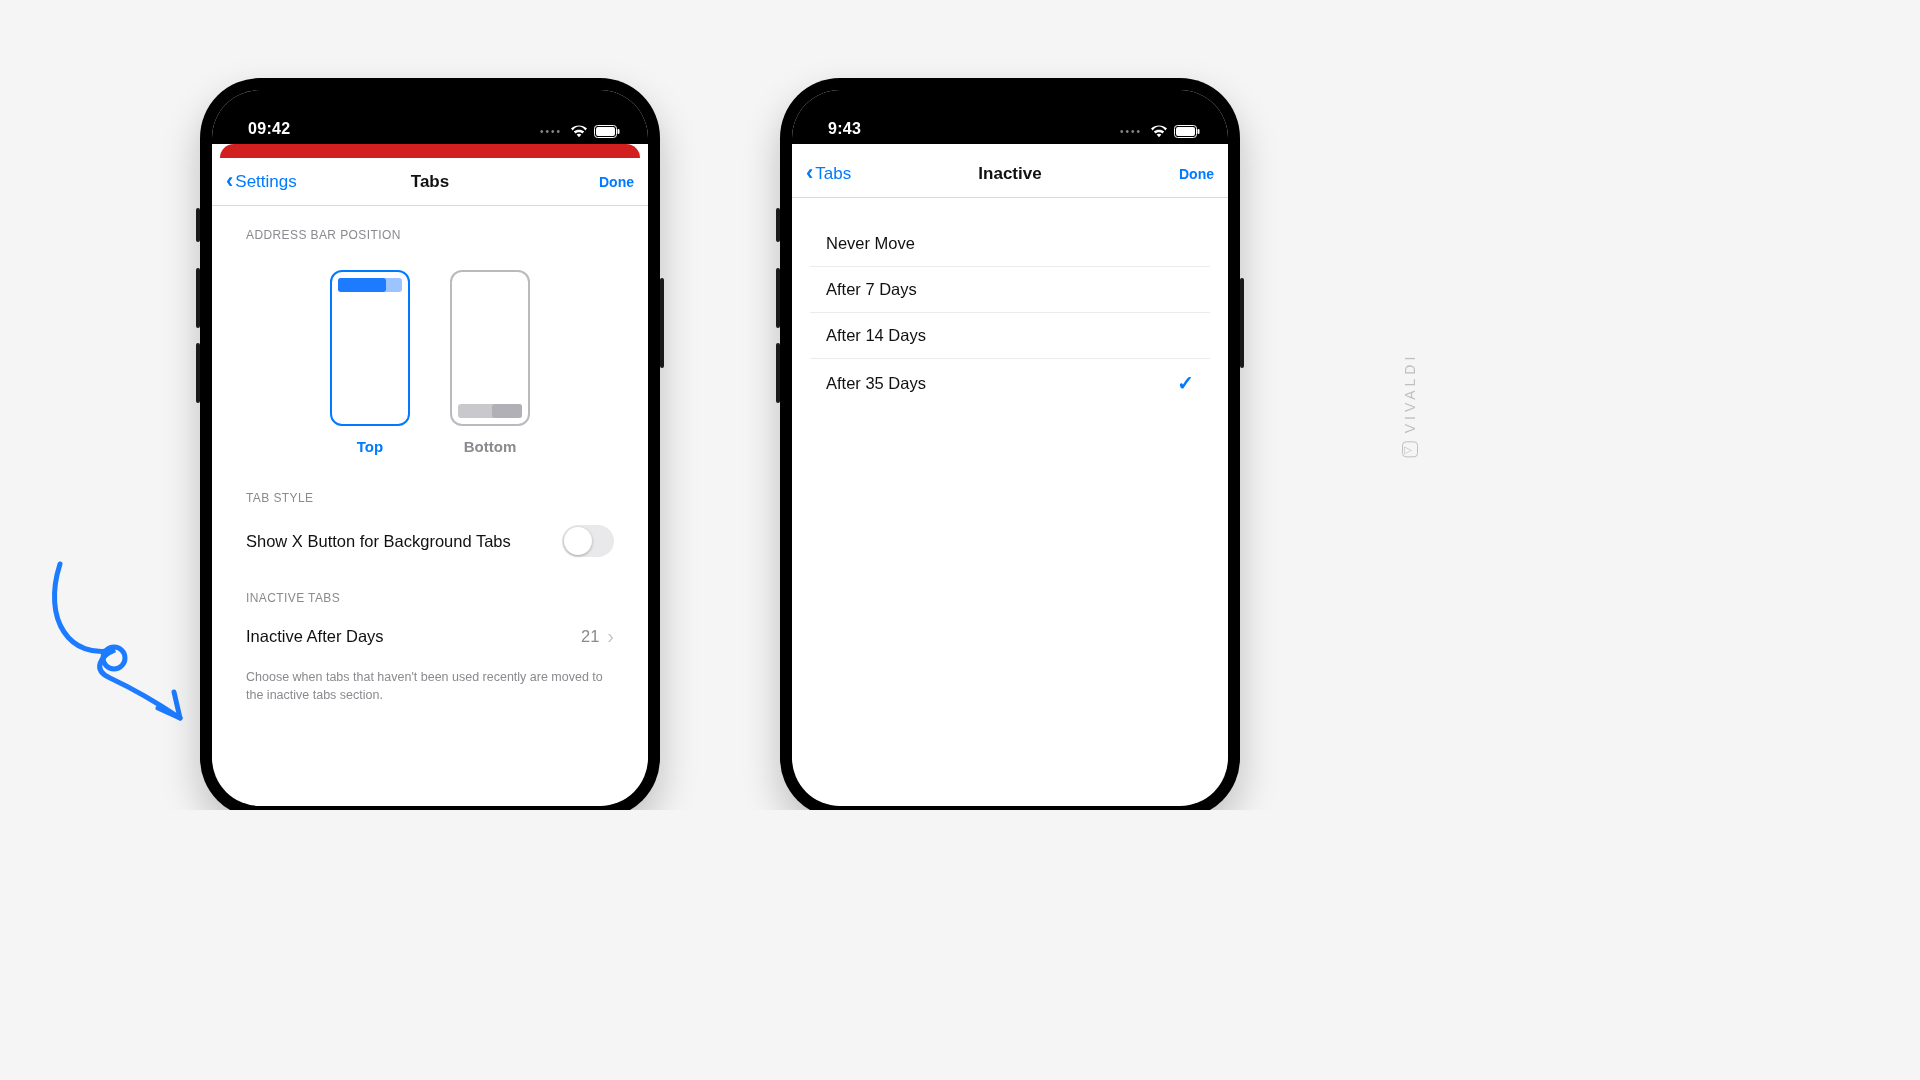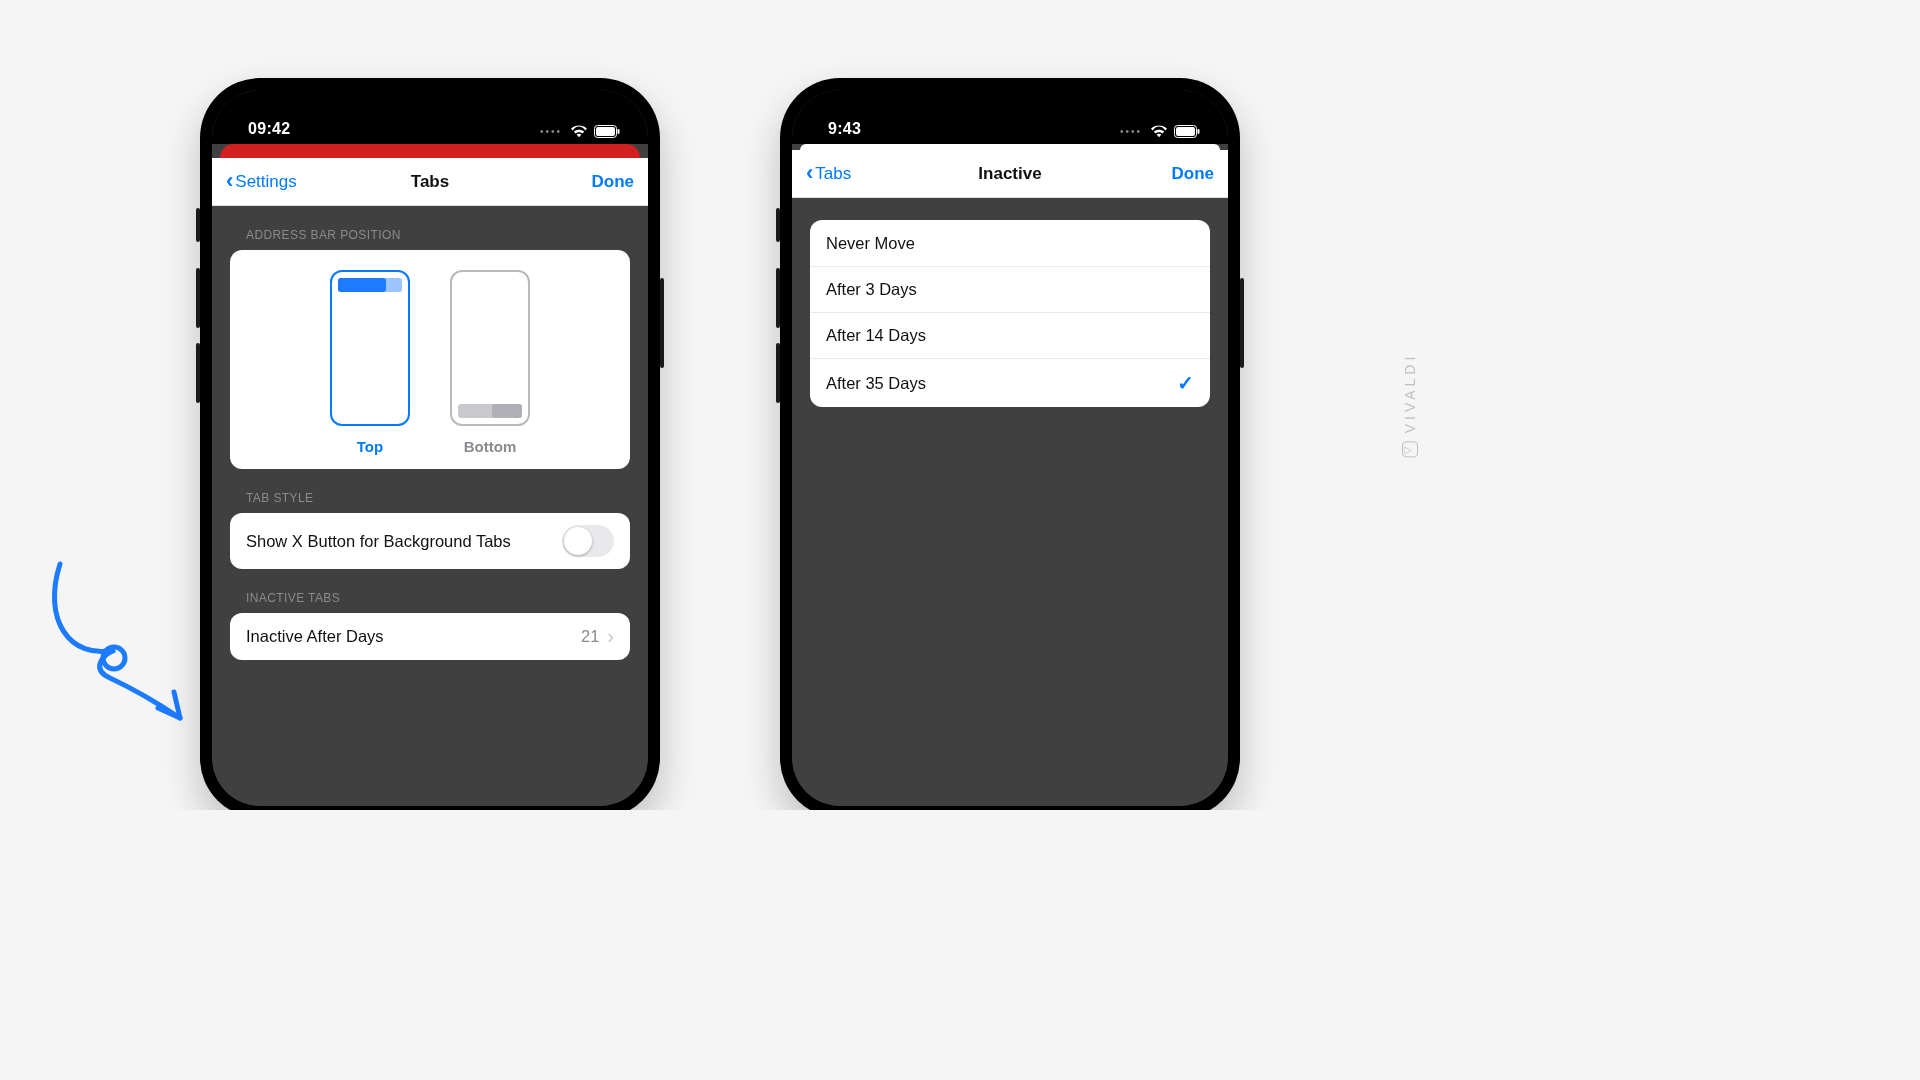--- a/index.html
+++ b/index.html
@@ -27,21 +27,21 @@
 
   
   .side-btn { position: absolute; background:#1a1a1a; border-radius:4px; }
   .sb-l1 { left:-4px; top:130px; width:4px; height:34px; }
   .sb-l2 { left:-4px; top:190px; width:4px; height:60px; }
   .sb-l3 { left:-4px; top:265px; width:4px; height:60px; }
   .sb-r1 { right:-4px; top:200px; width:4px; height:90px; }
 
   .screen {
     width: 100%; height: 100%;
-    background:#404040;
+    background:#ffffff;
     border-radius: 48px;
     overflow: hidden;
     position: relative;
   }
 
   
   .statusbar {
     height: 54px;
     background:#000;
     color:#fff;
@@ -64,21 +64,21 @@
     display:flex;
     align-items:center;
     justify-content:space-between;
     padding:0 14px;
     border-bottom:1px solid #d9d9de;
     position: relative;
   }
   .nav-back { display:flex; align-items:center; color:#007aff; font-size:17px; gap:2px; }
   .nav-back .chev { font-size:22px; line-height:1; font-weight:600; margin-top:-2px; }
   .nav-title { position:absolute; left:0; right:0; text-align:center; font-weight:600; font-size:17px; color:#111; pointer-events:none; }
-  .nav-done { color:#007aff; font-size:17px; font-weight:600; }
+  .nav-done { color:#007aff; font-size:14px; font-weight:600; }
 
   .content { padding-bottom:20px; }
 
   .section-header {
     padding:22px 13px 8px 34px;
     color:#8a8a8f;
     font-size:12px;
     letter-spacing:0.4px;
     text-transform:uppercase;
   }
@@ -248,20 +248,21 @@
         <div class="section-header">INACTIVE TABS</div>
         <div class="card">
           <div class="row first">
             <div class="row-left">Inactive After Days</div>
             <div class="row-right">
               <span>21</span>
               <span class="chev">›</span>
             </div>
           </div>
         </div>
+        <div class="section-footer">Choose when tabs that haven't been used recently are moved to the inactive tabs section.</div>
       </div>
     </div>
   </div>
 
   <div class="phone phone-right">
     <span class="side-btn sb-l1"></span>
       <span class="side-btn sb-l2"></span>
     <span class="side-btn sb-l3"></span>
       <span class="side-btn sb-r1"></span>
     <div class="screen">
@@ -291,21 +292,21 @@
         <div class="nav-done">Done</div>
       </div>
 
       <div class="content">
         <div class="card plain" id="inactive-options">
 
         <div class="row first">
               <div class="row-left">Never Move</div>
             </div>
             <div class="row">
-              <div class="row-left">After 3 Days</div>
+              <div class="row-left">After 7 Days</div>
             </div>
             <div class="row">
               <div class="row-left">After 14 Days</div>
             </div>
             <div class="row">
               <div class="row-left">After 35 Days</div>
               <div class="check">✓</div>
             </div>
           </div>
       </div>

